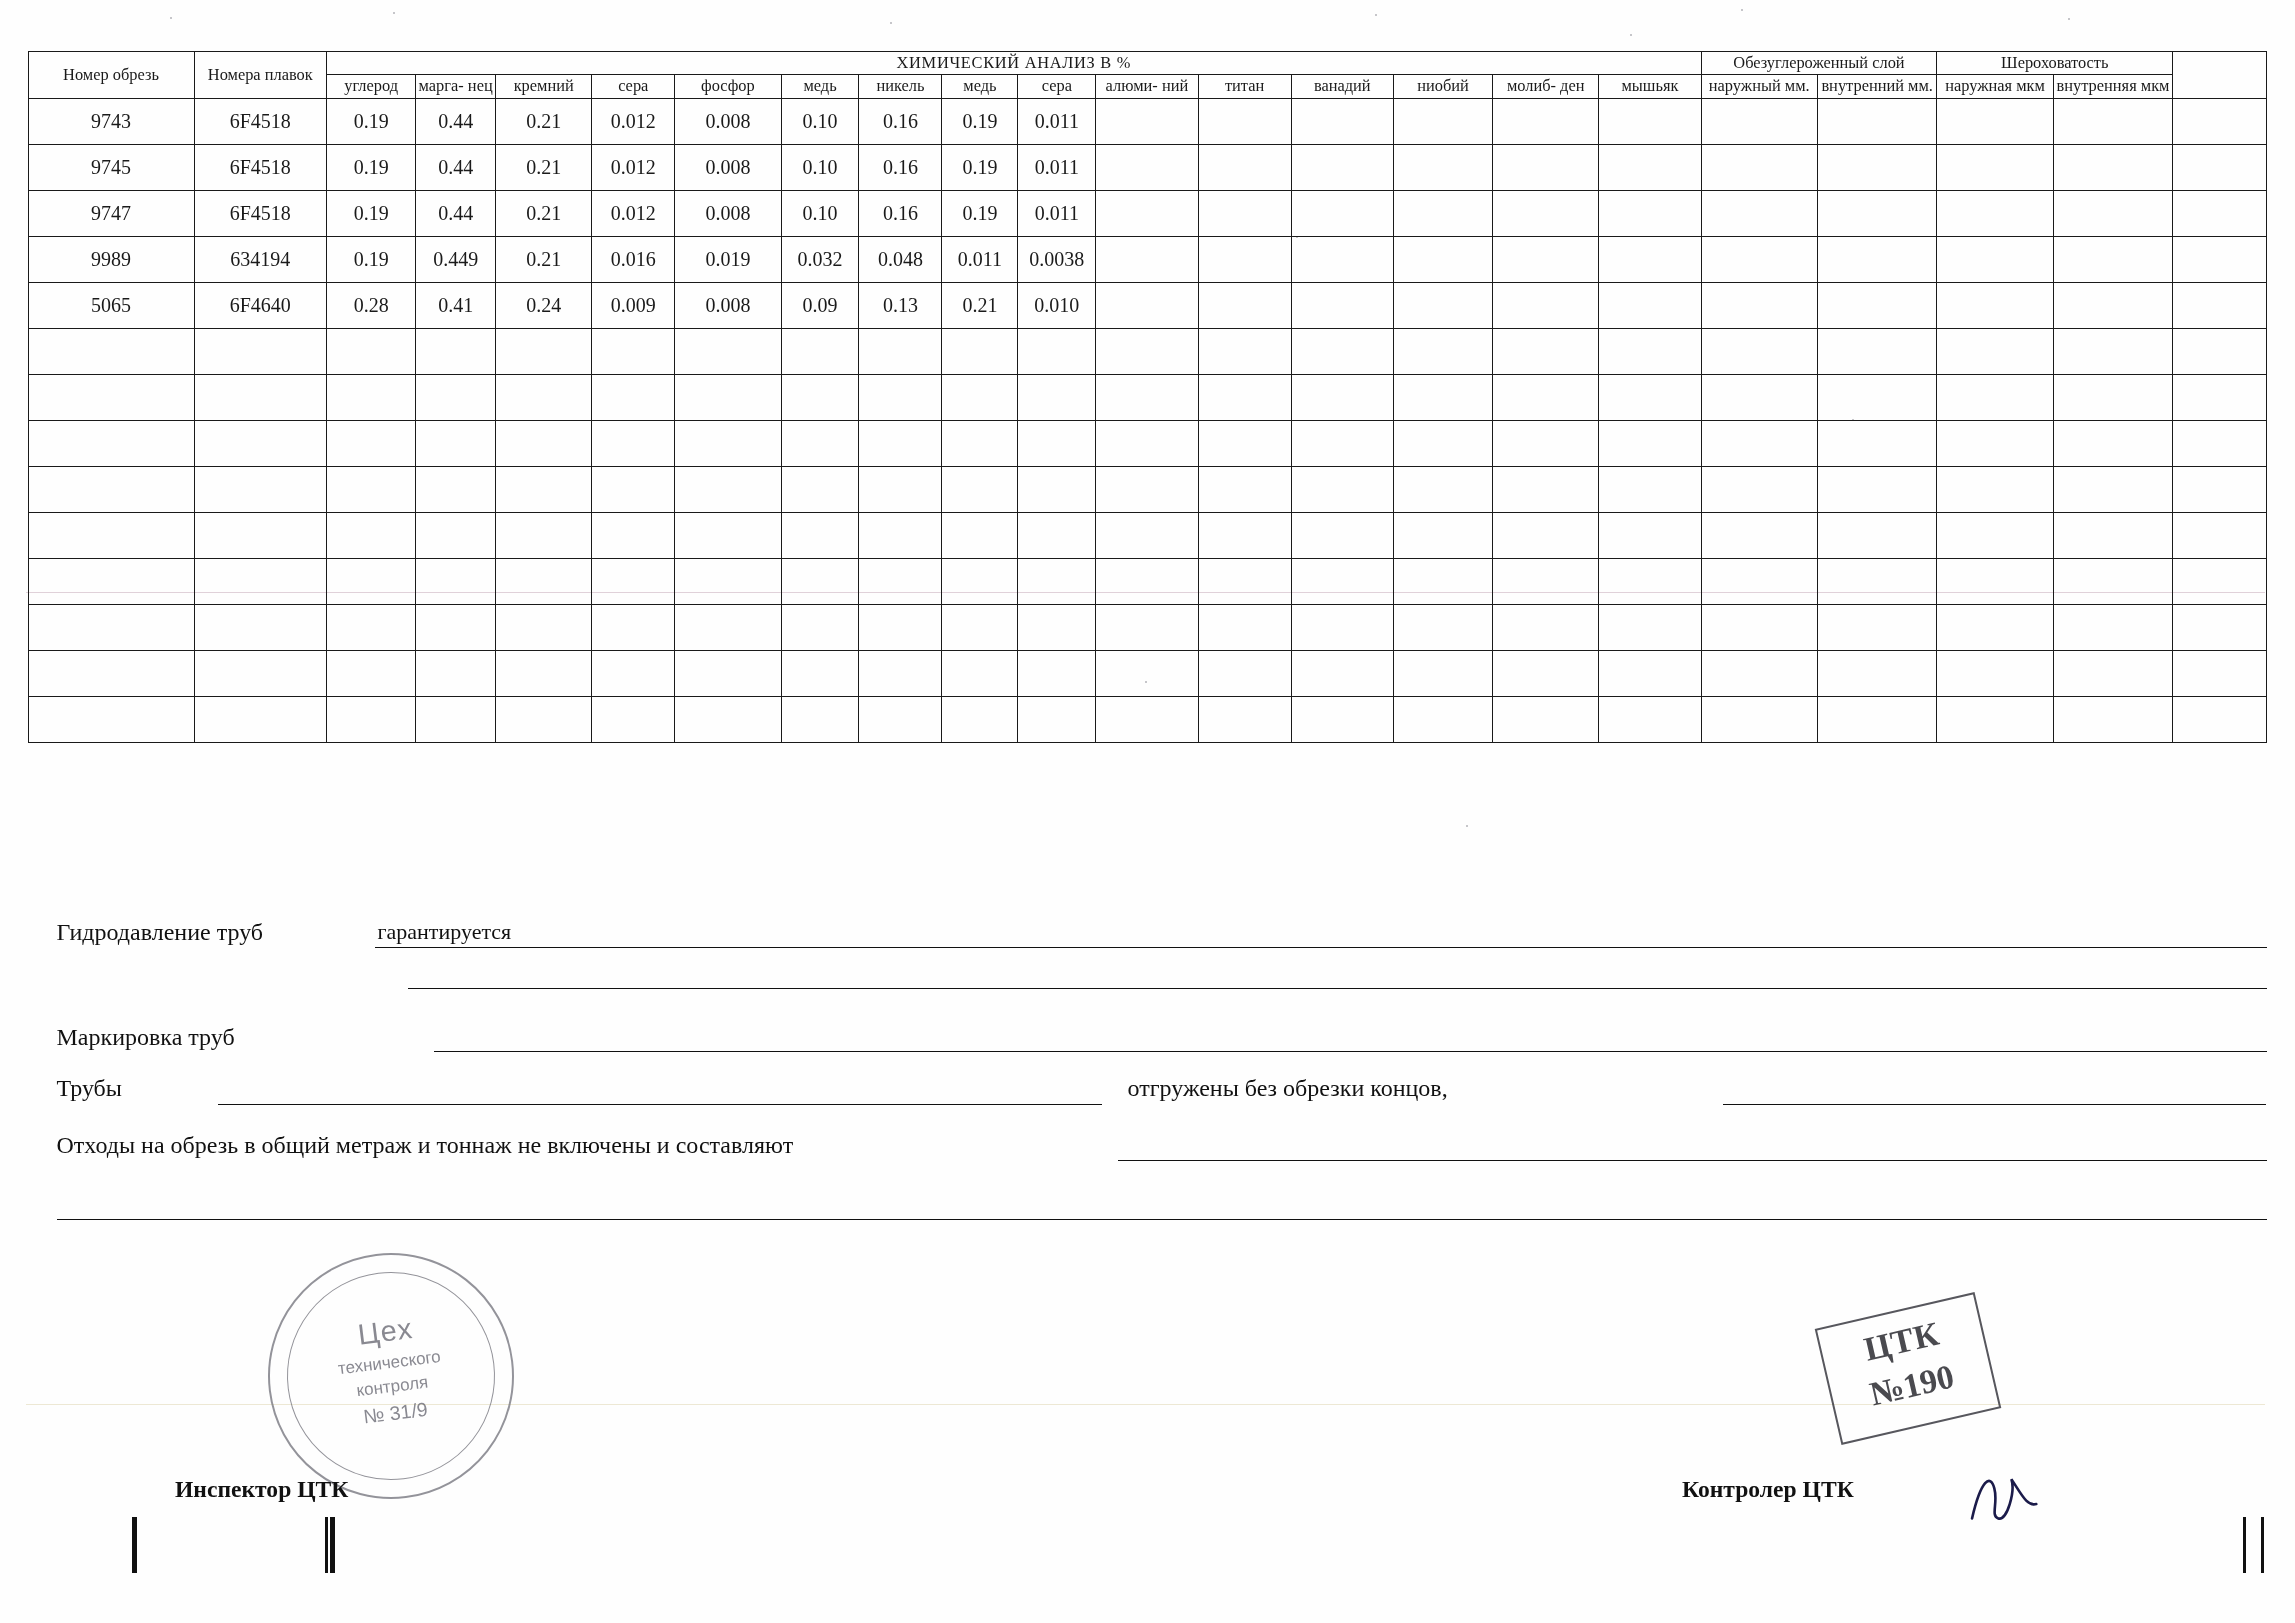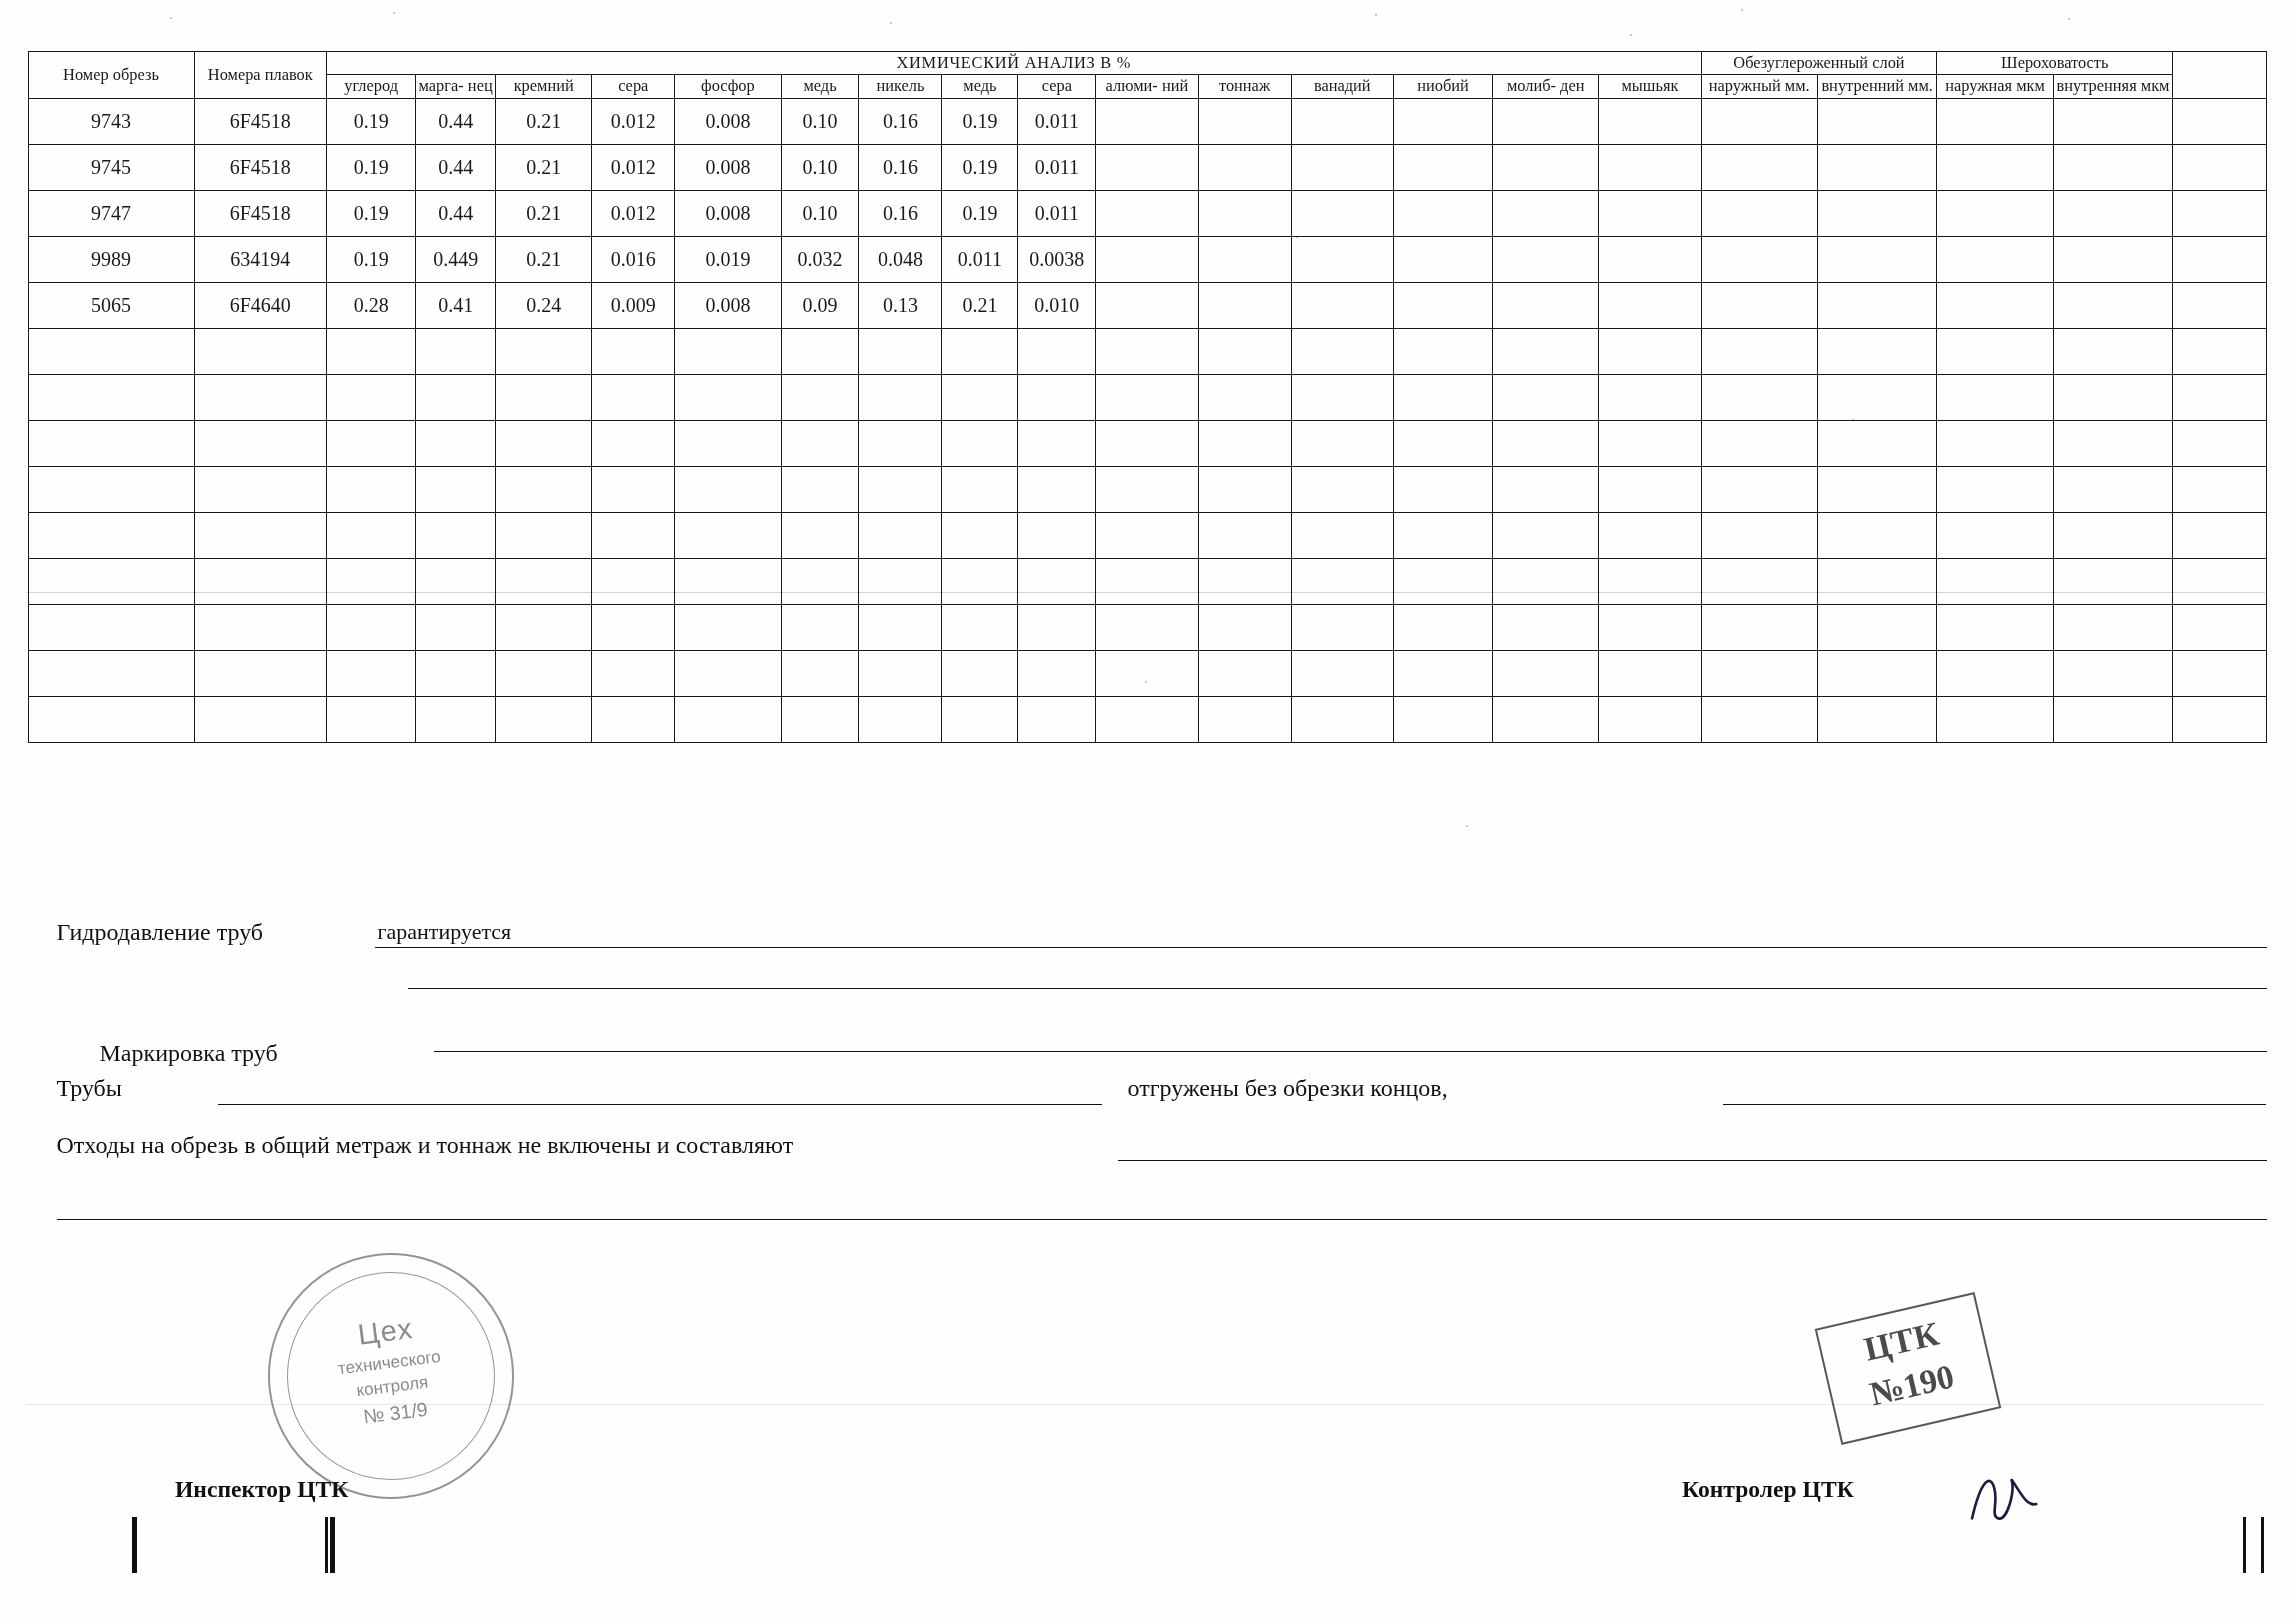--- a/index.html
+++ b/index.html
@@ -241,21 +241,21 @@
           <th>углерод</th>
           <th>марга- нец</th>
           <th>кремний</th>
           <th>сера</th>
           <th>фосфор</th>
           <th>медь</th>
           <th>никель</th>
           <th>медь</th>
           <th>сера</th>
           <th>алюми- ний</th>
-          <th>тоннаж</th>
+          <th>титан</th>
           <th>ванадий</th>
           <th>ниобий</th>
           <th>молиб- ден</th>
           <th>мышьяк</th>
           <th>наружный мм.</th>
           <th>внутренний мм.</th>
           <th>наружная мкм</th>
           <th>внутренняя мкм</th>
         </tr>
       </thead>
@@ -607,21 +607,21 @@
       <span class="val-ink" style="left:350px; top:2.6px;">гарантируется</span>
       <span class="rule" style="left:347px; top:31px; width:1892px;"></span>
     </div>
 
 
     <div class="fline">
       <span class="rule" style="left:380px; top:25px; width:1859px;"></span>
     </div>
 
     <div class="fline">
-      <span class="lbl" style="left:29px; top:30px;margin-left:43px;">Маркировка труб</span>
+      <span class="lbl" style="left:29px; top:14px;">Маркировка труб</span>
       <span class="val-ink" style="left:419px; top:11.8px;"></span>
       <span class="rule" style="left:406px; top:41px; width:1833px;"></span>
     </div>
 
     <div class="fline">
       <span class="lbl" style="left:29px; top:18.3px;">Трубы</span>
       <span class="val-ink" style="left:196px; top:18.3px;"></span>
       <span class="rule" style="left:190px; top:47px; width:884px;"></span>
       <span class="lbl" style="left:1100px; top:18.3px;">отгружены без обрезки концов,</span>
       <span class="rule" style="left:1695px; top:47px; width:543px;"></span>

